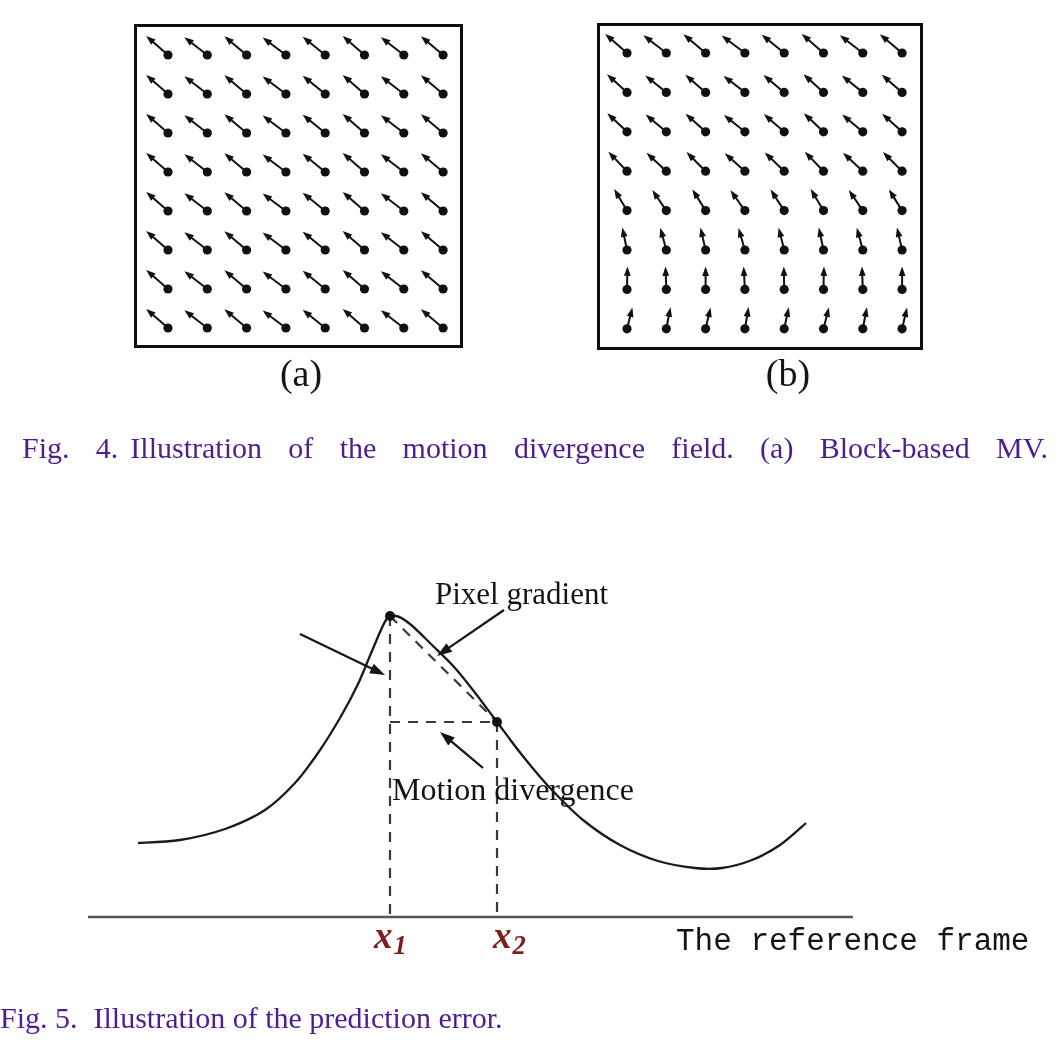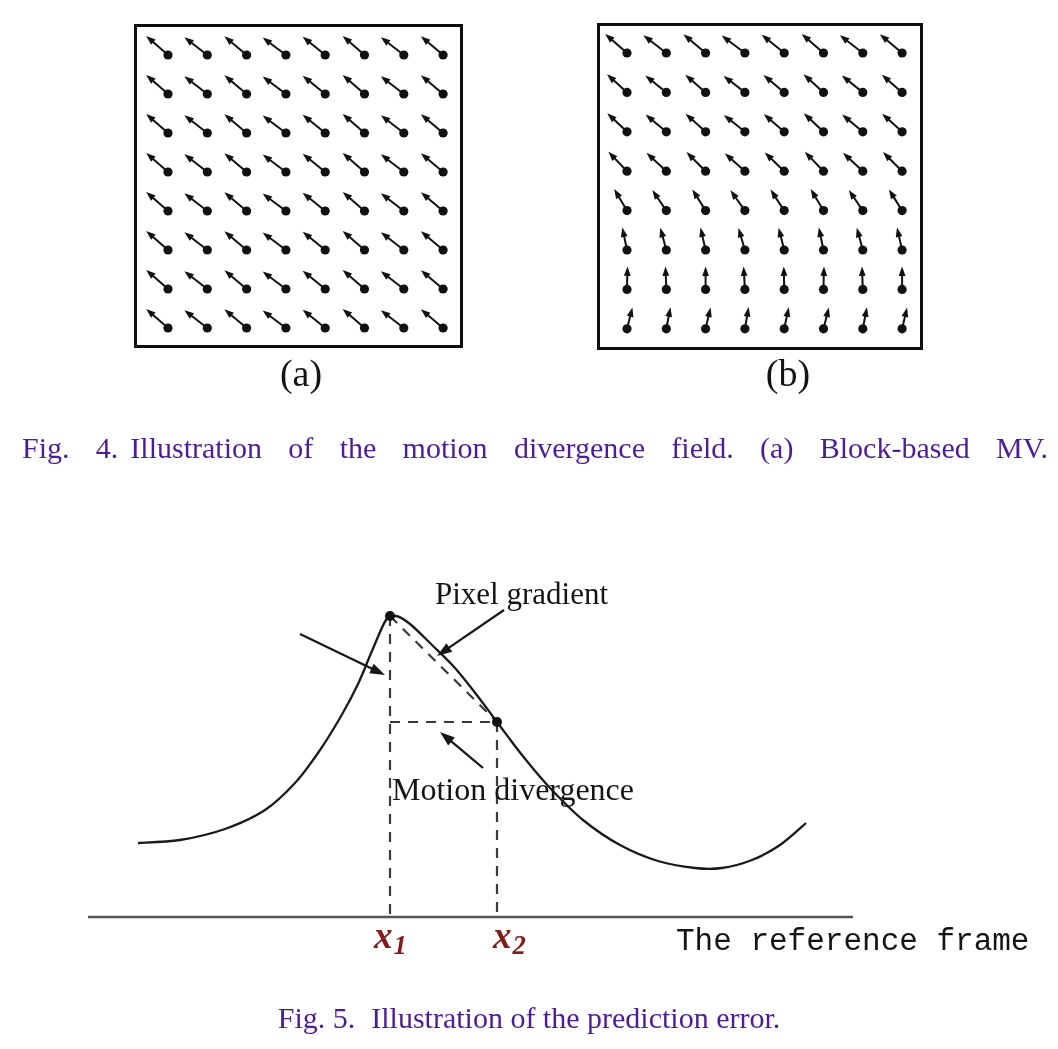--- a/index.html
+++ b/index.html
@@ -11,21 +11,21 @@
   .panel-box svg{display:block;}
   #box-a{left:134px;top:24px;width:329px;height:324px;}
   #box-b{left:597px;top:23px;width:326px;height:327px;}
   .panel-label{position:absolute;top:353px;transform:translateX(-50%);font-size:38px;line-height:1.1;color:#141414;}
   #lab-a{left:301px;}
   #lab-b{left:788px;}
   .caption{color:#4c1d95;}
   #fig4-caption{position:absolute;left:22px;top:429px;width:1026px;font-size:30px;line-height:37px;}
   .cap-justify{text-align:justify;text-align-last:justify;}
   .cap-rest{margin-left:12px;}
-  #fig5-caption{position:absolute;left:0;top:1001px;width:1058px;text-align:center;font-size:30px;}
+  #fig5-caption{position:absolute;left:0;top:1001px;width:1058px;font-size:30px;}
   #fig5-caption .cap-rest{margin-left:16px;}
   #fig5-svg{position:absolute;left:0;top:0;}
   .f5lab{position:absolute;font-size:31px;line-height:1.1;white-space:nowrap;color:#141414;}
   #lab-pred{left:132px;top:597px;}
   #lab-pix{left:435px;top:577px;}
   #lab-mot{left:392px;top:772px;font-size:32px;}
   .xlab{position:absolute;font-size:37px;font-weight:bold;font-style:italic;color:#7f1d1d;}
   .xlab sub{font-size:0.72em;font-style:italic;vertical-align:-0.22em;margin-left:1px;}
   #lab-x1{left:374px;top:914px;}
   #lab-x2{left:479px;top:914px;margin-left:14px;}

